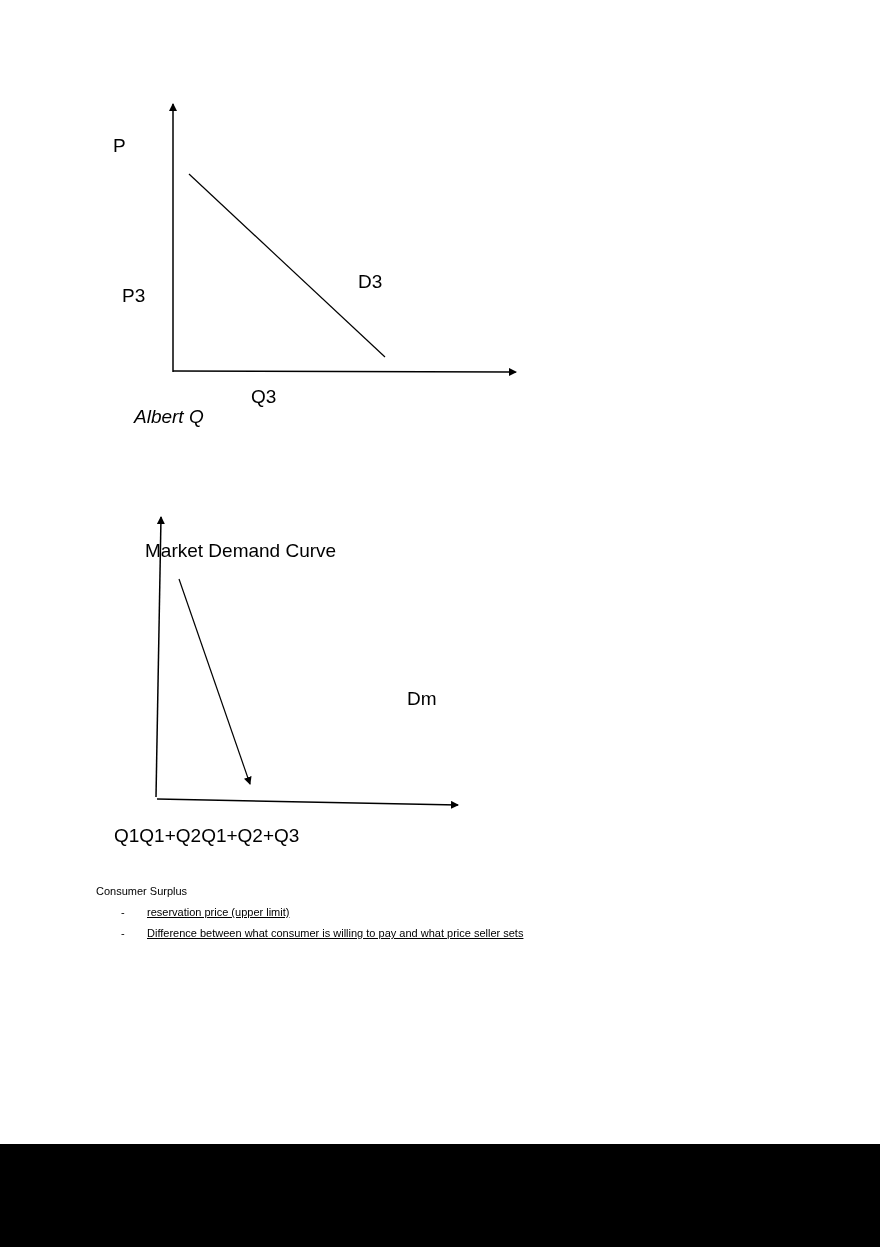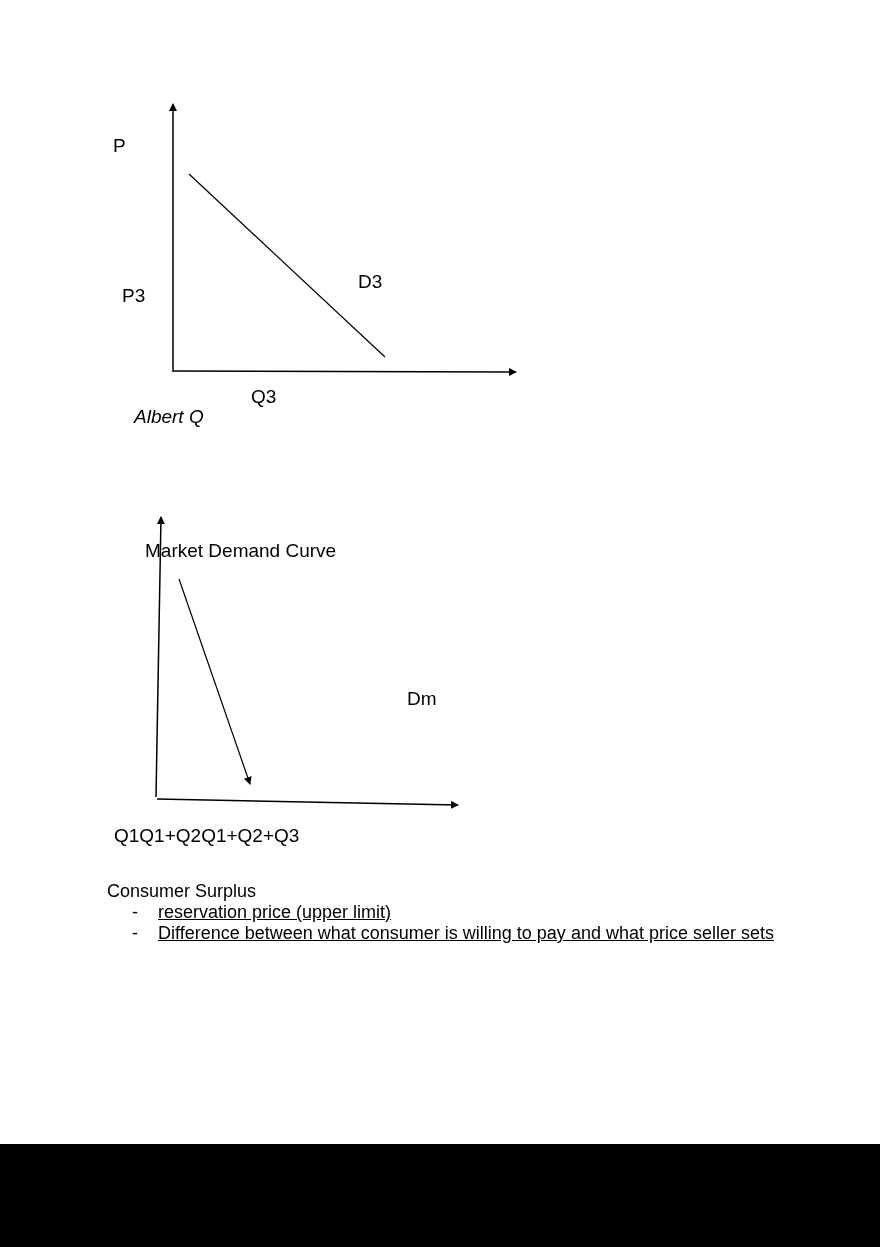--- a/index.html
+++ b/index.html
@@ -4,21 +4,21 @@
   <style>
     html, body { margin: 0; padding: 0; }
     body {
       width: 880px; height: 1247px; position: relative; overflow: hidden;
       background: #ffffff; font-family: "Liberation Sans", sans-serif; color: #000;
     }
     .page { position: absolute; left: 0; top: 0; width: 880px; height: 1144px; background: #fff; }
     .black-band { position: absolute; left: 0; top: 1144px; width: 880px; height: 103px; background: #000; }
     svg.fig { position: absolute; left: 0; top: 0; overflow: visible; }
     .lbl { position: absolute; font-size: 19px; line-height: 1; white-space: nowrap; }
-    .notes { position: absolute; left: 107px; top: 881px; font-size: 18px; line-height: 21px; }
+    .notes { position: absolute; left: 96px; top: 881px; font-size: 11px; line-height: 21px; }
     .notes .bullet { position: relative; height: 21px; }
     .notes .dash { position: absolute; left: 25px; }
     .notes .text { position: absolute; left: 51px; white-space: nowrap; text-decoration: underline; }
   </style>
 </head>
 <body>
 
 <div class="page">
 
   <svg class="fig" width="880" height="1144">

